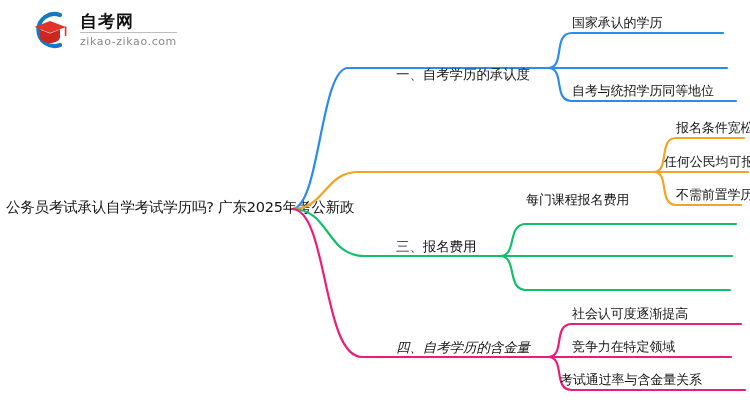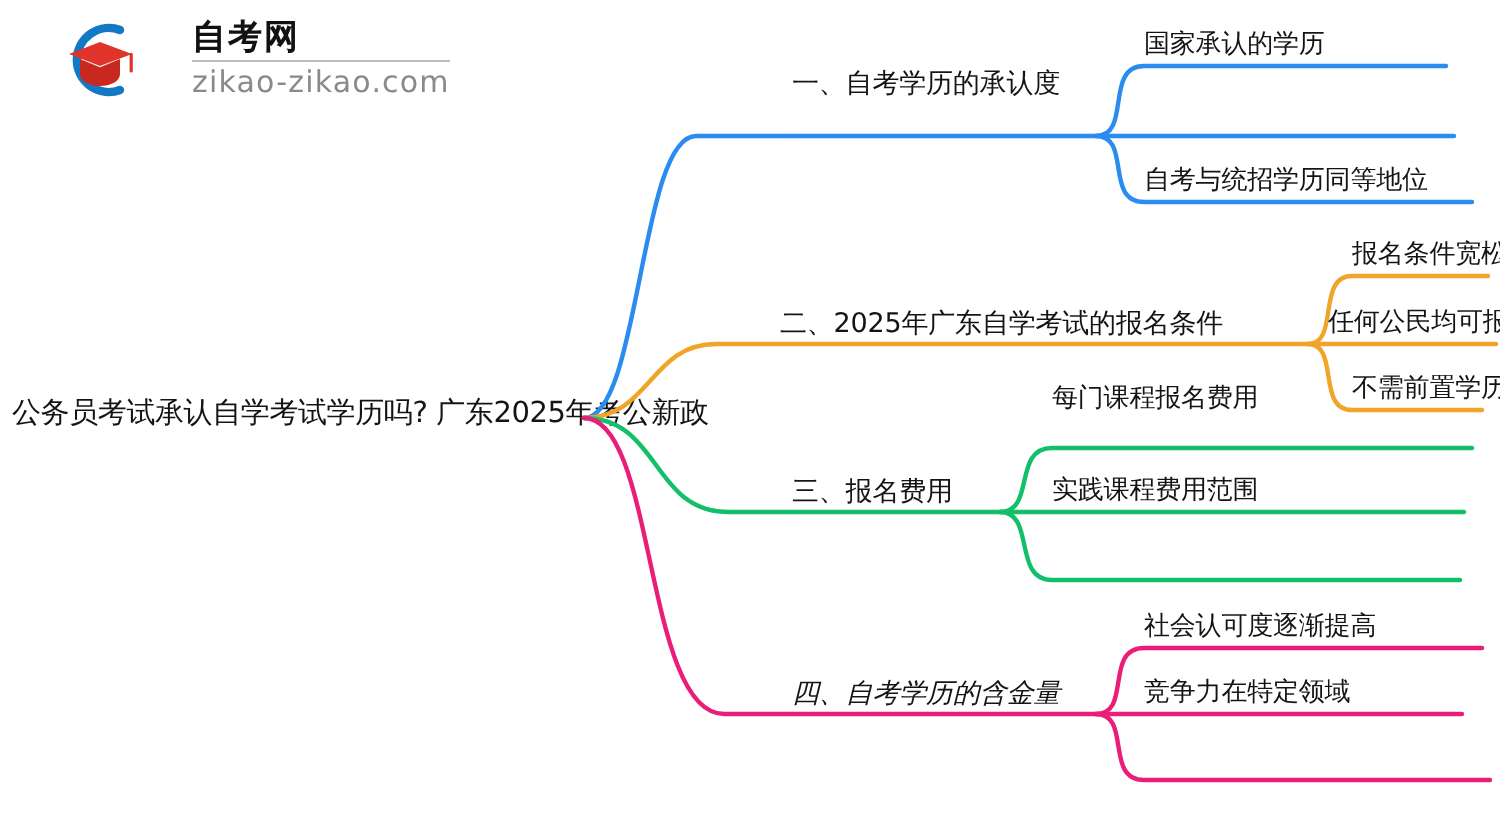--- a/index.html
+++ b/index.html
@@ -23,21 +23,21 @@
     height: 410px;
   }
 
   
   .logo-block {
     position: absolute;
     left: 28px;
     top: 8px;
     display: flex;
     align-items: center;
-    gap: 24px;
+    gap: 8px;
   }
   .logo-mark {
     width: 44px;
     height: 44px;
     position: relative;
     flex: 0 0 auto;
   }
   .logo-text-wrap {
     display: flex;
     flex-direction: column;
@@ -46,21 +46,21 @@
   }
   .logo-name {
     font-size: 17px;
     font-weight: 700;
     color: #111;
     letter-spacing: 1px;
     padding-bottom: 2px;
     border-bottom: 1px solid #bdbdbd;
   }
   .logo-domain {
-    font-size: 15px;
+    font-size: 11px;
     color: #8a8a8a;
     letter-spacing: 0.6px;
     padding-top: 3px;
     font-family: "DejaVu Sans", "Liberation Sans", sans-serif;
   }
 
   
   .center-title {
     position: absolute;
     left: 6px;
@@ -152,30 +152,29 @@
       <g stroke="#ea1e79">
         <path d="M292,209 C328,209 322,357 362,357 L396,357"></path>
         <path d="M396,357 L548,357"></path>
         <path d="M548,357 C566,357 552,324 572,324 L741,324"></path>
         <path d="M548,357 L731,357"></path>
         <path d="M548,357 C566,357 552,390 572,390 L745,390"></path>
       </g>
     </g>
   </svg>
 
-  <div class="node-label branch" style="left:396px; top:34px;">一、自考学历的承认度</div>
+  <div class="node-label branch" style="left:396px; top:66px;">一、自考学历的承认度</div>
   <div class="node-label leaf" style="left:572px; top:15px;">国家承认的学历</div>
   <div class="node-label leaf" style="left:572px; top:83px;text-align:center;">自考与统招学历同等地位</div>
 
-  <div class="node-label branch" style="left:390px; top:154px;">二、2025年广东自学考试的报名条件</div>
   <div class="node-label leaf" style="left:676px; top:120px;">报名条件宽松</div>
   <div class="node-label leaf" style="left:664px; top:154px;">任何公民均可报名</div>
   <div class="node-label leaf" style="left:676px; top:187px;">不需前置学历</div>
 
   <div class="node-label branch" style="left:396px; top:238px;">三、报名费用</div>
   <div class="node-label leaf" style="left:526px; top:192px;">每门课程报名费用</div>
-  <div class="node-label leaf" style="left:526px; top:238px;">实践课程费用范围</div>
 
   <div class="node-label branch" style="left:396px; top:339px;font-style:italic;">四、自考学历的含金量</div>
   <div class="node-label leaf" style="left:572px; top:339px;">竞争力在特定领域</div>
   <div class="node-label leaf" style="left:572px; top:306px;">社会认可度逐渐提高</div>
+  <div class="node-label leaf" style="left:560px; top:372px;">考试通过率与含金量关系</div>
 
 </div>
 
 </body></html>

